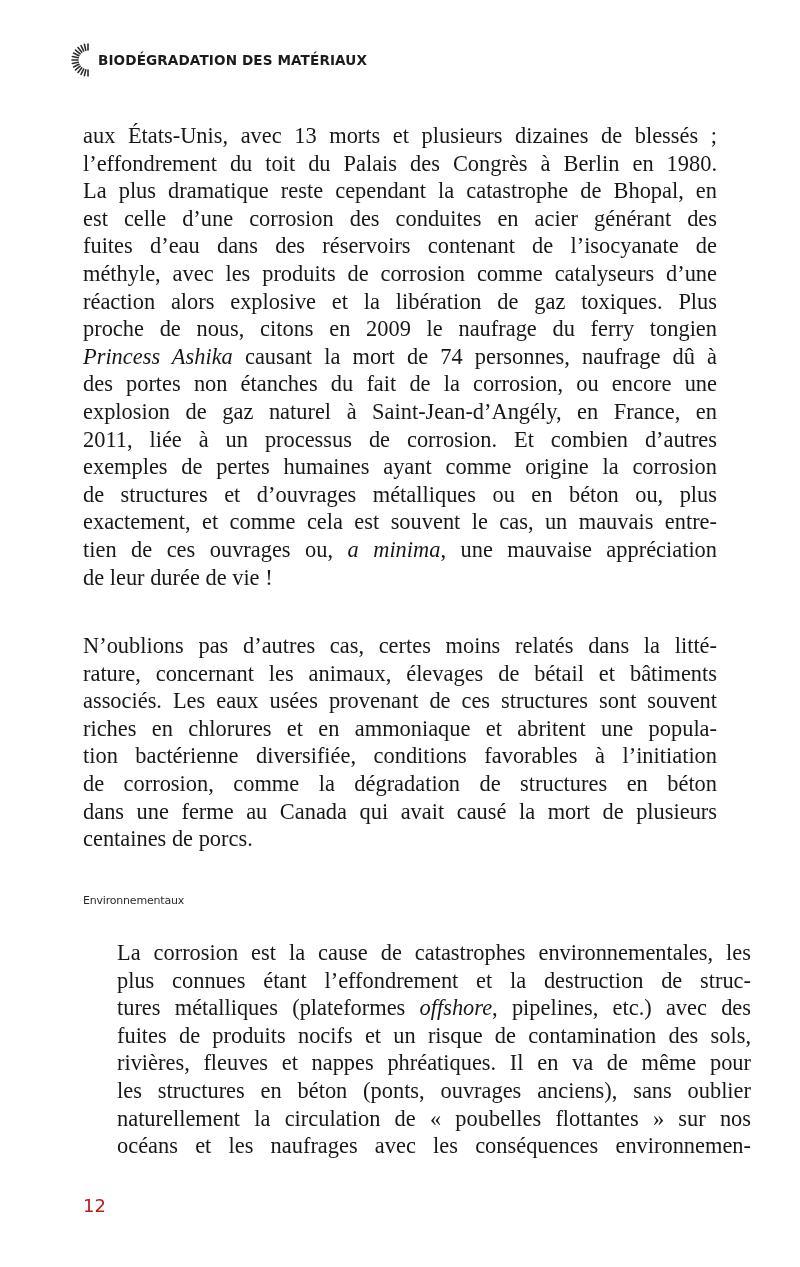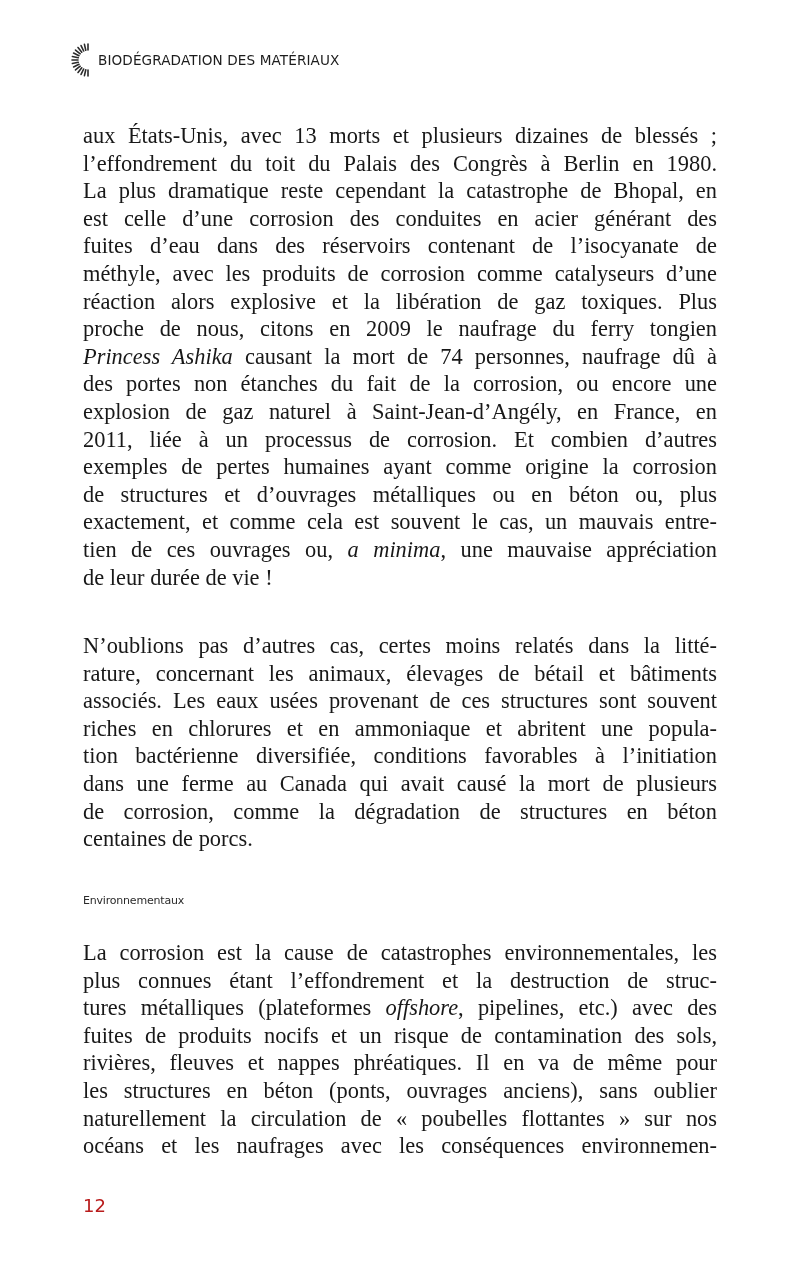--- a/index.html
+++ b/index.html
@@ -1,26 +1,26 @@
 <!DOCTYPE html>
 <html><head>
 <meta charset="utf-8">
 <style>
   html, body { margin: 0; padding: 0; background: #ffffff; }
   body { width: 800px; height: 1267px; position: relative; overflow: hidden; color: #1a1a1a; }
   .header { position: absolute; left: 66px; top: 42px; height: 36px; display: flex; align-items: center; }
   .header .sun { width: 30px; height: 36px; position: relative; margin-right: 2px; }
-  .header .title { font-family: "DejaVu Sans", sans-serif; font-weight: normal; font-size: 13.6px; letter-spacing: 0.1px; color: #1c1c1c; }
+  .header .title { font-family: "DejaVu Sans", sans-serif; font-weight: bold; font-size: 13.6px; letter-spacing: 0.1px; color: #1c1c1c; }
   .text { position: absolute; left: 83px; width: 634px; font-family: "Liberation Serif", serif; font-size: 22.4px; color: #181818; }
   .line { display: block; height: 27.6px; line-height: 27.6px; white-space: nowrap; text-align: justify; text-align-last: justify; }
   .line.last { text-align-last: left; }
   .line i { font-style: italic; }
   .para1 { top: 114px; margin-top: 8px; }
   .para2 { top: 632px; }
-  .para3 { top: 939px; }
+  .para3 { top: 939px; margin-left: 34px; }
   .subhead { position: absolute; left: 83px; top: 894px; font-family: "DejaVu Sans", sans-serif; font-size: 11px; font-weight: normal; color: #2a2a2a; letter-spacing: -0.2px; }
   .pagenum { position: absolute; left: 83px; top: 1195px; font-family: "DejaVu Sans", sans-serif; font-size: 18px; color: #b91c1c; }
 </style>
 </head>
 <body>
 
 <div class="header">
   <svg class="sun" viewBox="0 0 30 36" width="30" height="36">
     <g stroke="#2a2a2a" stroke-width="1.6" stroke-linecap="round" id="sunrays">
         <line x1="22" y1="8" x2="22" y2="2"></line>
@@ -62,22 +62,22 @@
     <span class="line"><span>tien de ces ouvrages ou, </span><i>a minima</i><span>, une mauvaise appréciation</span></span>
     <span class="line last"><span>de leur durée de vie !</span></span>
   </div>
 <div class="subhead">Environnementaux</div>
 <div class="text para2" id="p1">
     <span class="line"><span>N’oublions pas d’autres cas, certes moins relatés dans la litté-</span></span>
     <span class="line"><span>rature, concernant les animaux, élevages de bétail et bâtiments</span></span>
     <span class="line"><span>associés. Les eaux usées provenant de ces structures sont souvent</span></span>
     <span class="line"><span>riches en chlorures et en ammoniaque et abritent une popula-</span></span>
     <span class="line"><span>tion bactérienne diversifiée, conditions favorables à l’initiation</span></span>
+    <span class="line"><span>de corrosion, comme la dégradation de structures en béton</span></span>
     <span class="line"><span>dans une ferme au Canada qui avait causé la mort de plusieurs</span></span>
-    <span class="line"><span>de corrosion, comme la dégradation de structures en béton</span></span>
     <span class="line last"><span>centaines de porcs.</span></span>
   </div>
 <div class="text para3" id="p2">
     <span class="line"><span>La corrosion est la cause de catastrophes environnementales, les</span></span>
     <span class="line"><span>plus connues étant l’effondrement et la destruction de struc-</span></span>
     <span class="line"><span>tures métalliques (plateformes </span><i>offshore</i><span>, pipelines, etc.) avec des</span></span>
     <span class="line"><span>fuites de produits nocifs et un risque de contamination des sols,</span></span>
     <span class="line"><span>rivières, fleuves et nappes phréatiques. Il en va de même pour</span></span>
     <span class="line"><span>les structures en béton (ponts, ouvrages anciens), sans oublier</span></span>
     <span class="line"><span>naturellement la circulation de « poubelles flottantes » sur nos</span></span>

